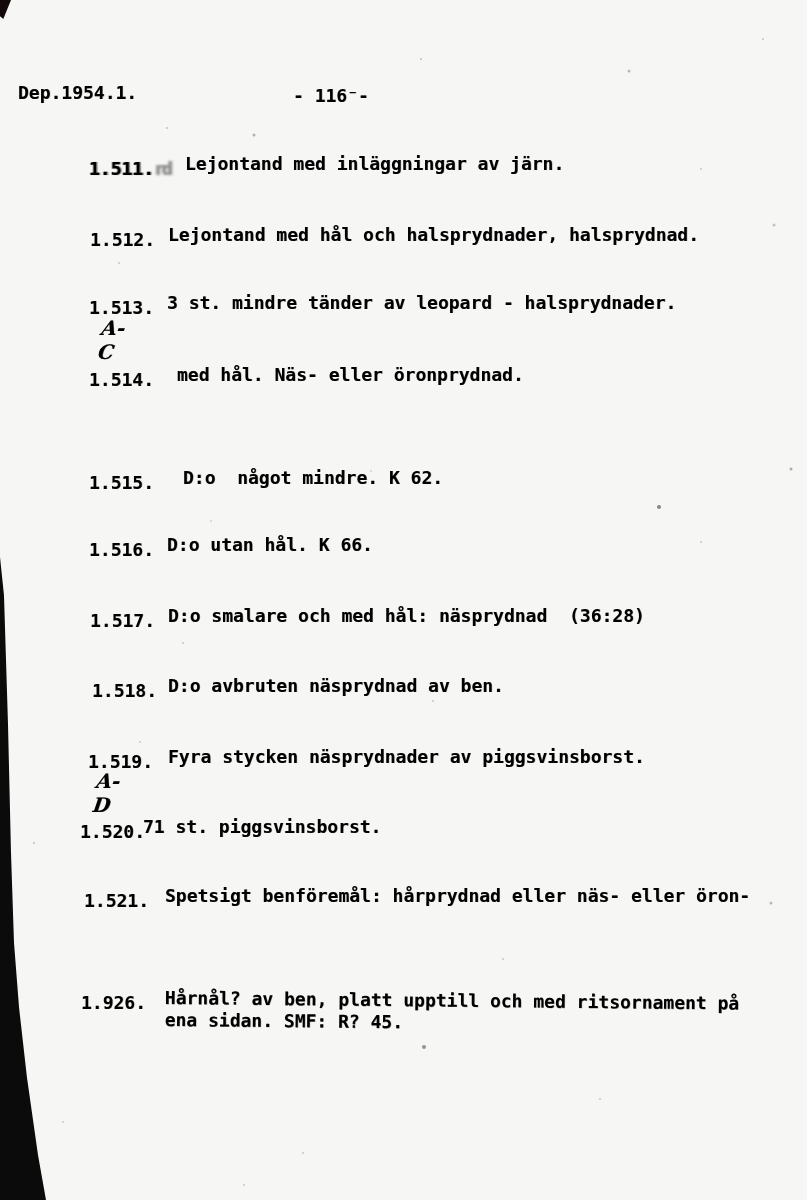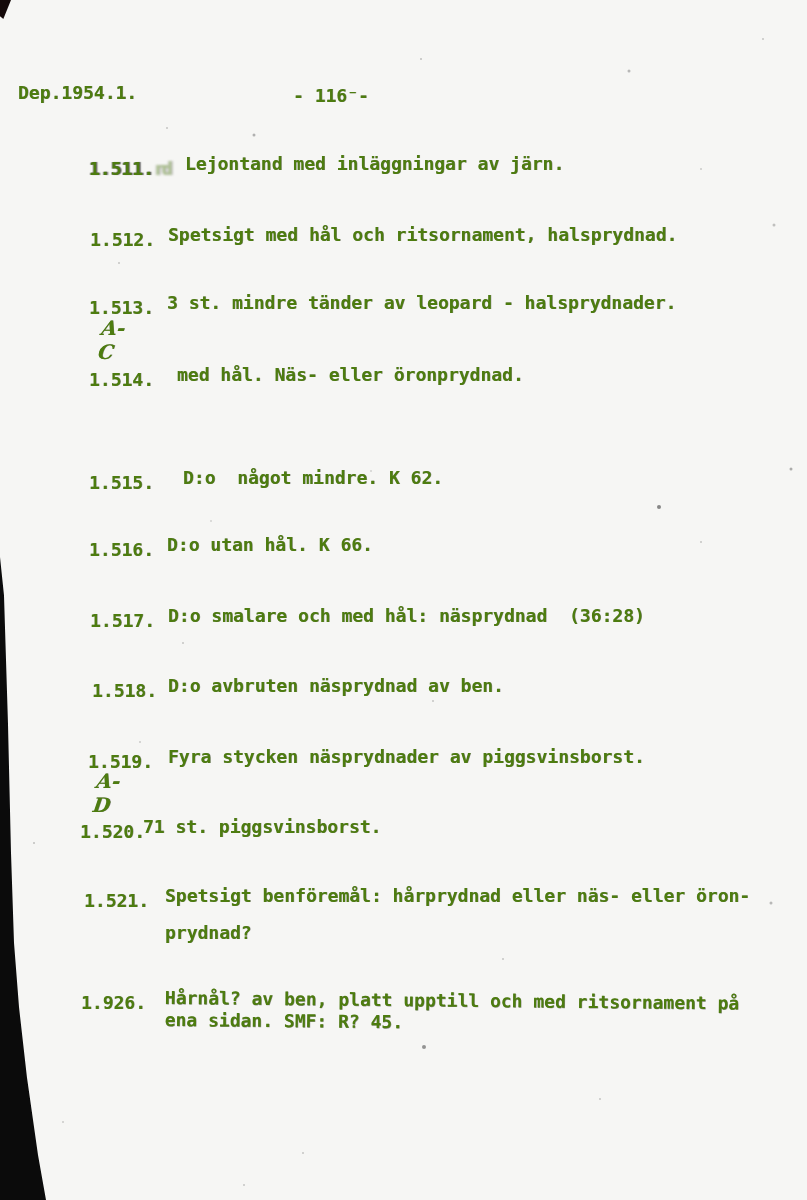--- a/index.html
+++ b/index.html
@@ -4,21 +4,21 @@
 <style>
   html,body{margin:0;padding:0;}
   body{background:#777;}
   .page{
     position:relative;
     width:807px;height:1200px;
     background:#f6f6f4;
     overflow:hidden;
     font-family:"DejaVu Sans Mono","Liberation Mono",monospace;
     font-weight:700;
-    color:#4d7c0f;
+    color:#000000;
   }
   .line,.num,.hdr{
     font-size:18px;
     line-height:21px;
     white-space:pre;
     text-shadow:0.5px 0.4px 0.6px rgba(45,45,45,0.5);
   }
   .hdr{position:absolute;}
   .entry{position:absolute;}
   .num{position:absolute;left:0;top:5px;}
@@ -104,21 +104,21 @@
   <div class="entry" style="left:89px;top:153px;">
     <span class="num smear"><span>1.511.</span><span class="ghost">rd</span></span>
     <div class="text" style="left:84px;padding-left:12px;">
       <div class="line">Lejontand med inläggningar av järn.</div>
     </div>
   </div>
 
   <div class="entry" style="left:90px;top:224px;">
     <span class="num">1.512.</span>
     <div class="text" style="left:78px;">
-      <div class="line">Spetsigt med hål och ritsornament, halsprydnad.</div>
+      <div class="line">Lejontand med hål och halsprydnader, halsprydnad.</div>
     </div>
   </div>
 
   <div class="entry" style="left:89px;top:292px;">
     <span class="num">1.513.</span>
     <span class="sub" style="left:11px;top:24px;">A-C</span>
     <div class="text" style="left:78px;">
       <div class="line">3 st. mindre tänder av leopard - halsprydnader.</div>
     </div>
   </div>
@@ -170,21 +170,20 @@
     <span class="num">1.520.</span>
     <div class="text" style="left:63px;">
       <div class="line">71 st. piggsvinsborst.</div>
     </div>
   </div>
 
   <div class="entry" style="left:84px;top:885px;">
     <span class="num">1.521.</span>
     <div class="text gap16" style="left:81px;">
       <div class="line">Spetsigt benföremål: hårprydnad eller näs- eller öron-</div>
-      <div class="line">prydnad?</div>
     </div>
   </div>
 
   <div class="entry" style="left:81px;top:987px;">
     <span class="num">1.926.</span>
     <div class="text gap1 tilt" style="left:84px;">
       <div class="line">Hårnål? av ben, platt upptill och med ritsornament på</div>
       <div class="line">ena sidan. SMF: R? 45.</div>
     </div>
   </div>

